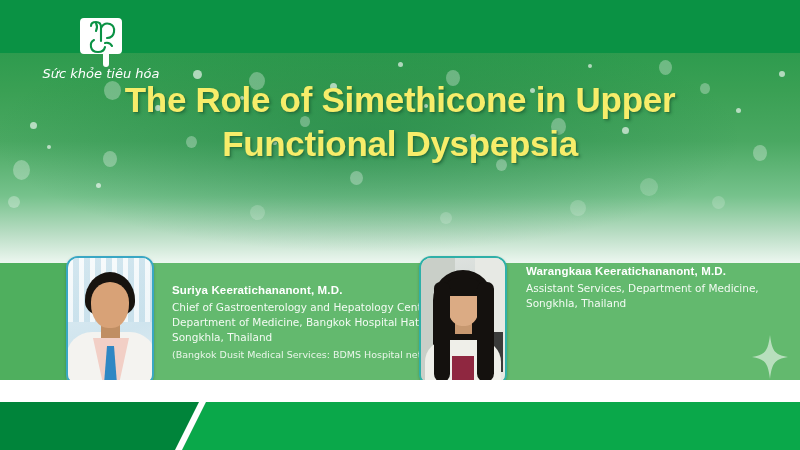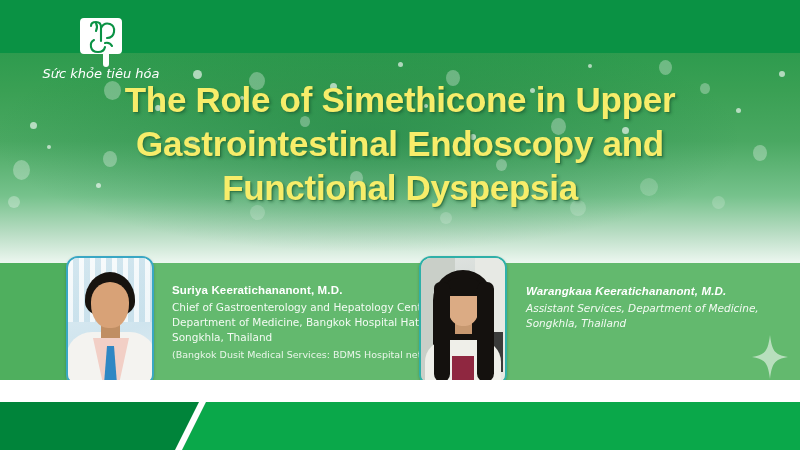--- a/index.html
+++ b/index.html
@@ -249,21 +249,21 @@
     background: #14110e; border-radius: 8px 8px 10px 10px;
   }
   .photoB .hairfrontR {
     position: absolute; left: 56px; top: 24px; width: 17px; height: 100px;
     background: #14110e; border-radius: 8px 8px 10px 10px;
   }
 
   
   .speaker-info { position: absolute; }
   .speaker-info.left  { left: 172px; top: 272px; width: 250px; margin-top: 12px; }
-  .speaker-info.right { left: 526px; top: 285px; width: 262px; font-style: italic; }
+  .speaker-info.right { left: 526px; top: 265px; width: 262px; }
 
   .sp-name {
     color: #ffffff;
     font-size: 11.5px;
     font-weight: bold;
     letter-spacing: 0.15px;
     margin-bottom: 4px;
     white-space: nowrap;
   }
   .sp-line {
@@ -346,21 +346,20 @@
           <path d="M31 33 q5 -1 7 3"></path>
           <path d="M22 13 q2 4 0 8"></path>
         </g>
       </svg>
     </div>
     <div class="logo-text">Sức khỏe tiêu hóa</div>
   </div>
 
   <div class="title">
     <span class="tline">The Role of Simethicone in Upper</span>
-    <span class="tline">Gastrointestinal  Endoscopy  and</span>
     <span class="tline">Functional Dyspepsia</span>
   </div>
 
   <div class="band-speakers"></div>
   <div class="band-speakers-left"></div>
 
   <div class="sparkle">
     <svg viewBox="0 0 36 44" width="36" height="44" aria-hidden="true">
       <path d="M18 0 C20 15 22 20 36 22 C22 24 20 29 18 44 C16 29 14 24 0 22 C14 20 16 15 18 0 Z" fill="#ffffff"></path>
     </svg>

